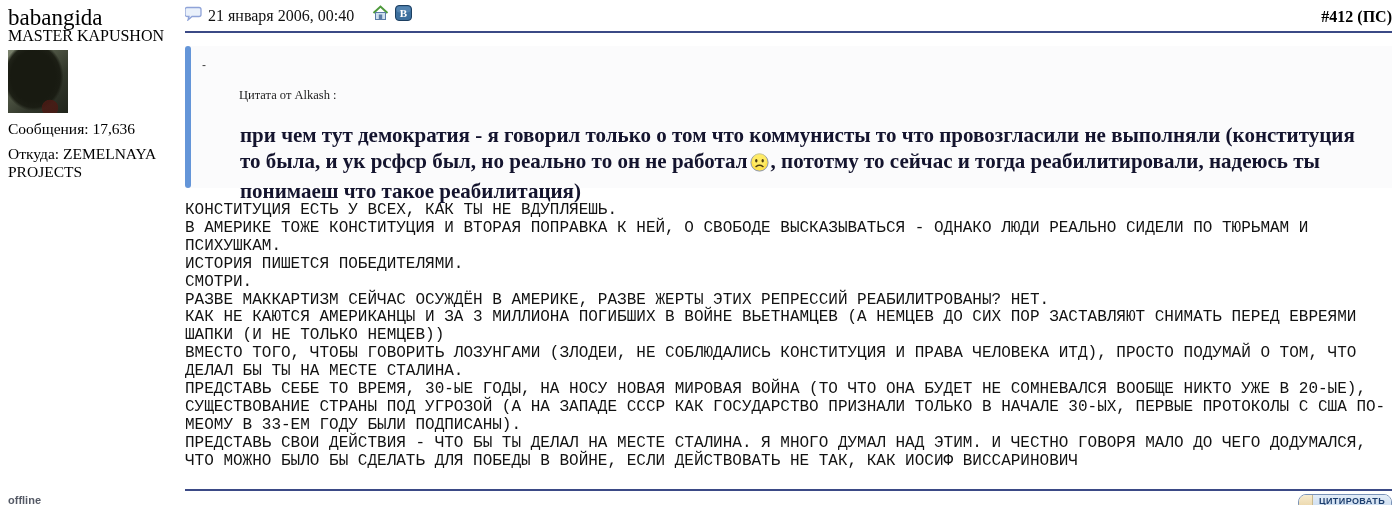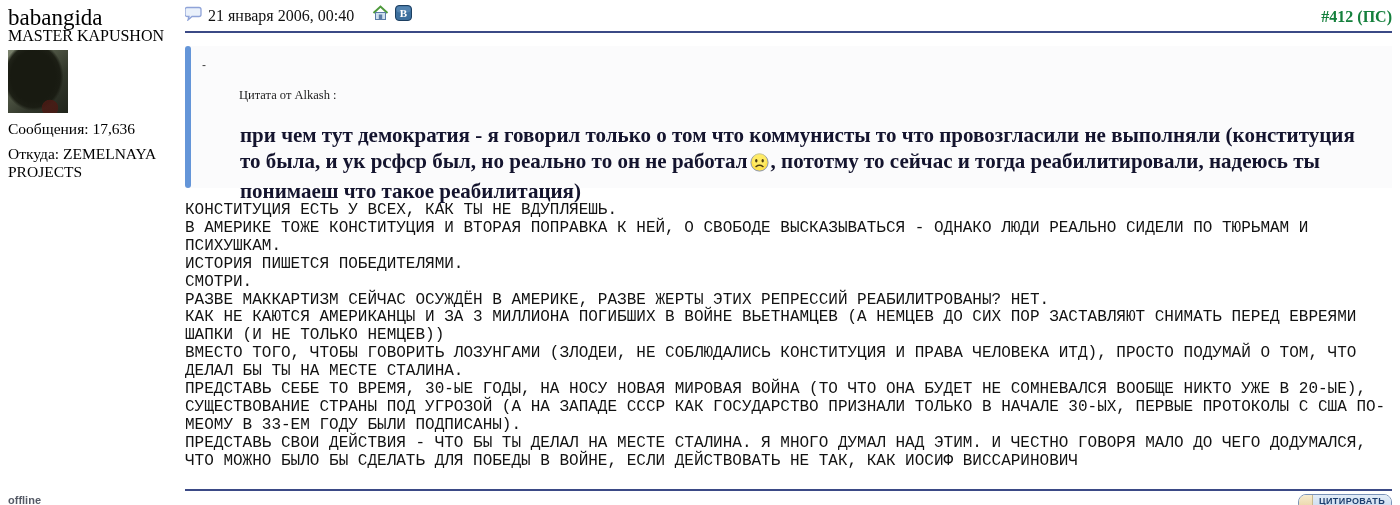--- a/index.html
+++ b/index.html
@@ -21,21 +21,21 @@
   .user-status { position:absolute; left:8px; top:494px; width:120px;
     font-family:"Liberation Sans", sans-serif; font-size:11px; font-weight:bold; color:#555a66; }
 
   
   .main-col { position:absolute; left:185px; top:0; width:1207px; }
 
   .post-header { position:relative; height:25px; padding-top:8px;
     display:flex; align-items:flex-end; }
   .hdr-icon { display:inline-block; margin-right:6px; }
   .post-date { font-size:16px; color:#111; margin-right:18px; }
-  .post-number { position:absolute; right:0; top:8px; font-size:16px; font-weight:bold; color:#15803d; }
+  .post-number { position:absolute; right:0; top:8px; font-size:16px; font-weight:bold; color:#000000; }
   .hdr-rule { position:absolute; left:185px; top:31px; width:1207px; height:2px; background:#3b4a86; }
 
   
   .quote-block { position:absolute; left:185px; top:46px; width:1207px; height:142px;
     background:#fbfbfc; }
   .quote-bar { position:absolute; left:0; top:0; width:6px; height:142px;
     background:#6495d8; border-radius:4px; }
   .quote-dash { position:absolute; left:17px; top:12px; font-size:12px; color:#444;
     font-family:"Liberation Sans", sans-serif; }
   .quote-header { position:absolute; left:54px; top:42px; font-size:12.5px; color:#222; }

